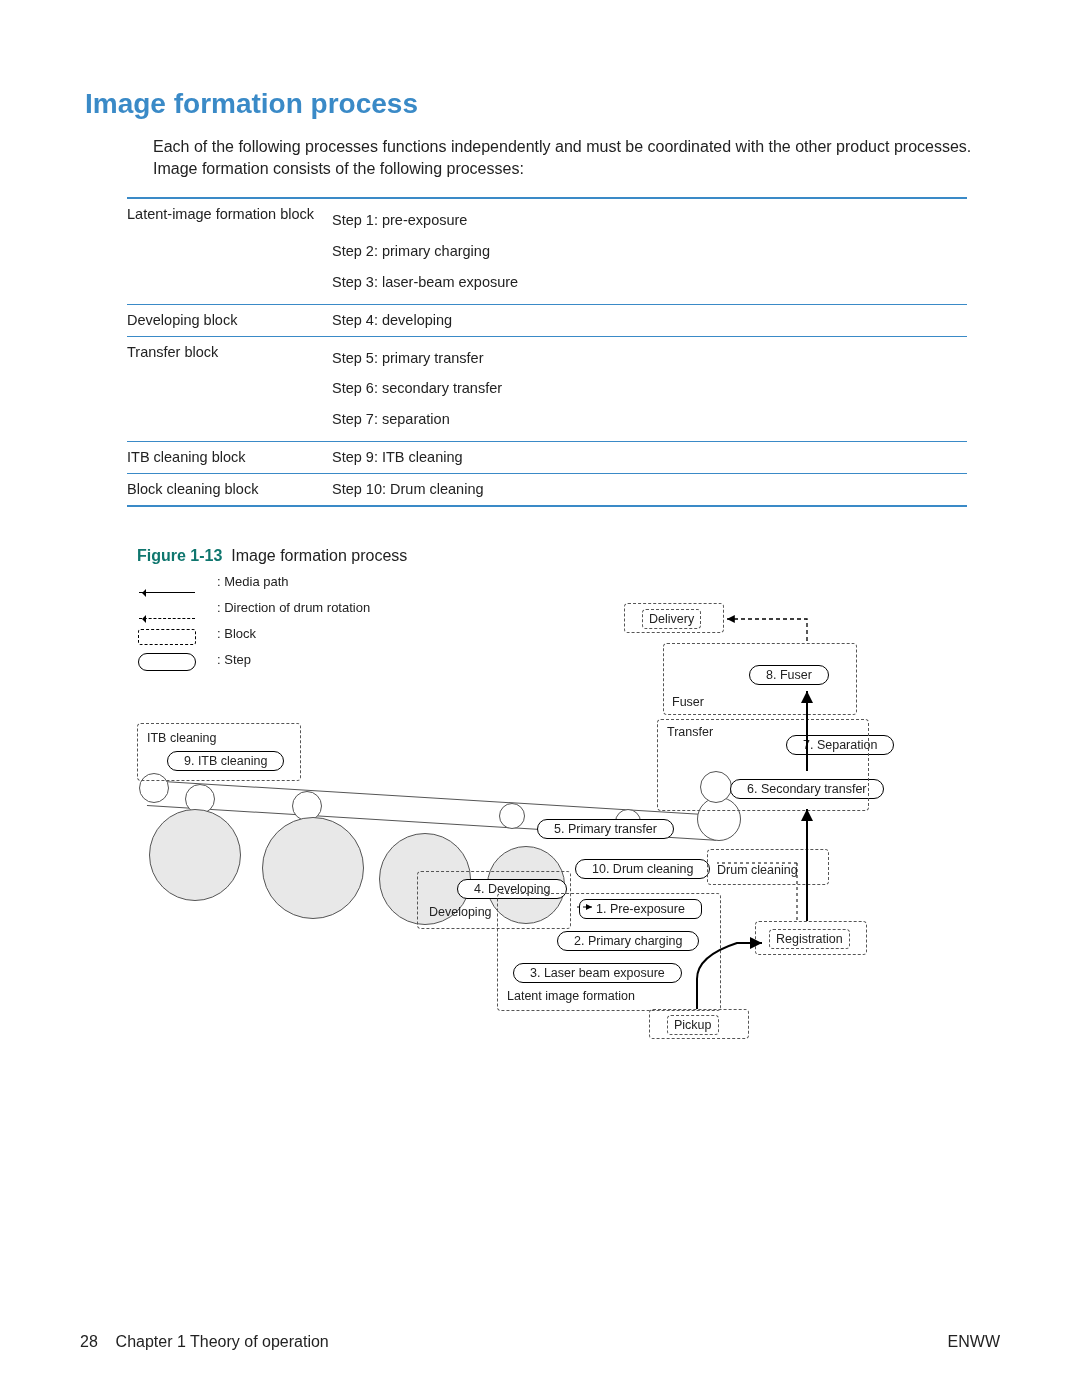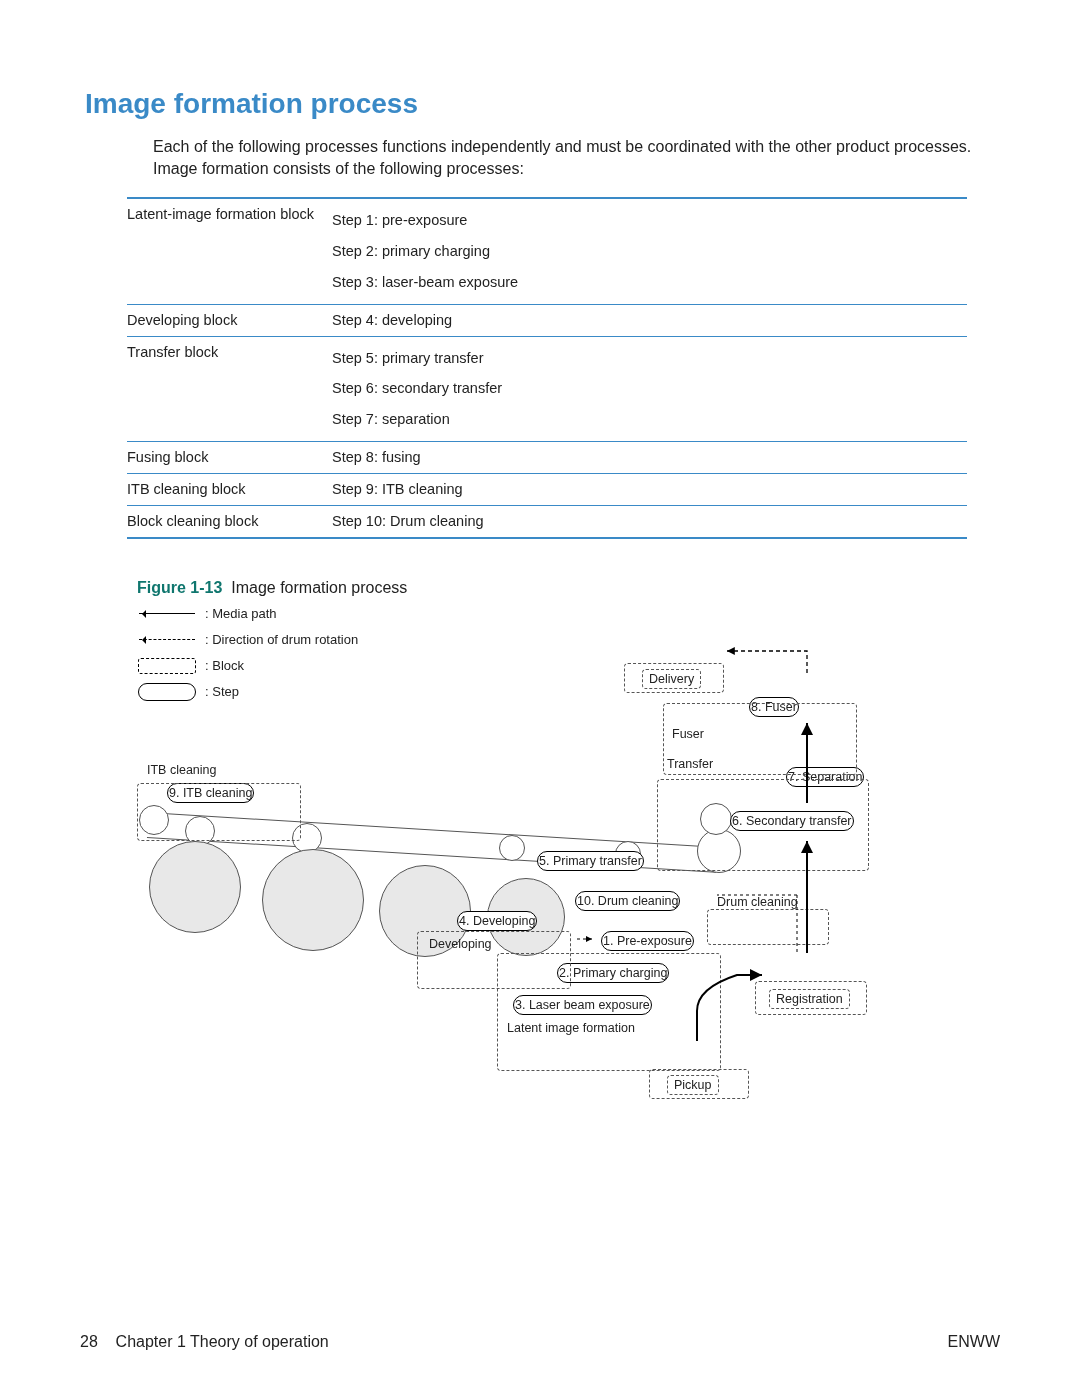--- a/index.html
+++ b/index.html
@@ -54,30 +54,30 @@
   .figcap .fignum { color: #0f766e; font-weight: 700; }
   .diagram-area {
     position: relative;
     margin-left: 52px;
     width: 810px;
     height: 510px;
     font-size: 13px;
     color: #222;
   }
   .legend { position: absolute; left: 0; top: 0; line-height: 22px; }
-  .legend div { display: flex; align-items: center; gap: 8px; margin-bottom: 4px;}
+  .legend div { display: flex; align-items: flex-end; gap: 20px; margin-bottom: 4px;}
   .legend .sym { width: 60px; display:inline-flex; justify-content:center; align-items:center; }
   .arrow-solid { width:56px; border-top:1px solid #000; position:relative; }
   .arrow-solid::before { content:""; position:absolute; left:-1px; top:-4px; border:4px solid transparent; border-right-color:#000; }
   .arrow-dash { width:56px; border-top:1px dashed #000; position:relative; }
   .arrow-dash::before { content:""; position:absolute; left:-1px; top:-4px; border:4px solid transparent; border-right-color:#000; }
   .block-sym { width:56px; height:14px; border:1px dashed #000; border-radius:3px; }
   .step-sym  { width:56px; height:16px; border:1px solid #000; border-radius:9px; }
-  .blk { position:absolute; border:1px dashed #555; border-radius:4px; background:rgba(255,255,255,0.0); padding:2px 6px; font-size:12.5px;margin-top:28px; }
-  .stp { position:absolute; border:1px solid #000; border-radius:10px; padding:2px 1px; font-size:12.5px; background:#fff; white-space:nowrap; }
+  .blk { position:absolute; border:1px dashed #555; border-radius:4px; background:rgba(255,255,255,0.0); padding:2px 6px; font-size:12.5px; }
+  .stp { position:absolute; border:1px solid #000; border-radius:10px; padding:2px 16px; font-size:12.5px; background:#fff; white-space:nowrap; }
   .txt { position:absolute; font-size:12.5px; }
   .circle { position:absolute; border:1px solid #555; border-radius:50%; background:#fff; }
   .circle.shade { background:#e8e8e8; }
   .line { position:absolute; background:#555; }
   .footer {
     position:absolute;
     left:80px; right:80px; bottom:46px;
     display:flex;
     justify-content:space-between;
     font-size:16px;
@@ -108,24 +108,20 @@
       </tr>
       <tr class="midline">
         <td class="group">Transfer block</td>
         <td>
           <div class="step-line">Step 5: primary transfer</div>
           <div class="step-line">Step 6: secondary transfer</div>
           <div class="step-line">Step 7: separation</div>
         </td>
       </tr>
       <tr class="midline">
-        <td class="group">Fusing block</td>
-        <td>Step 8: fusing</td>
-      </tr>
-      <tr class="midline">
         <td class="group">ITB cleaning block</td>
         <td>Step 9: ITB cleaning</td>
       </tr>
       <tr class="midline botline">
         <td class="group">Block cleaning block</td>
         <td>Step 10: Drum cleaning</td>
       </tr>
     </tbody>
       </table>
 
@@ -184,21 +180,21 @@
       <div class="stp" style="left:612px; top:94px;">8. Fuser</div>
       <div class="txt" style="left:535px; top:124px;">Fuser</div>
       <div class="txt" style="left:530px; top:154px;">Transfer</div>
       <div class="stp" style="left:613px; top:164px;margin-left:36px;">7. Separation</div>
       <div class="stp" style="left:593px; top:208px;">6. Secondary transfer</div>
       <div class="stp" style="left:400px; top:248px;">5. Primary transfer</div>
       <div class="stp" style="left:438px; top:288px;">10. Drum cleaning</div>
       <div class="txt" style="left:580px; top:292px;">Drum cleaning</div>
       <div class="stp" style="left:320px; top:308px;">4. Developing</div>
       <div class="txt" style="left:292px; top:334px;">Developing</div>
-      <div class="stp" style="left:464px; top:328px; border-width:1.5px;">1. Pre-exposure</div>
+      <div class="stp" style="left:442px; top:328px; border-width:1.5px;border-radius:7px;">1. Pre-exposure</div>
       <div class="stp" style="left:420px; top:360px;">2. Primary charging</div>
       <div class="blk" style="left:632px; top:358px;">Registration</div>
       <div class="stp" style="left:376px; top:392px;">3. Laser beam exposure</div>
       <div class="txt" style="left:370px; top:418px;">Latent image formation</div>
       <div class="blk" style="left:530px; top:444px;">Pickup</div>
 
       <div class="blk" style="left:487px; top:32px; width:86px; height:24px; border-style:dashed;"></div>
       <div class="blk" style="left:526px; top:72px; width:180px; height:66px; border-style:dashed;"></div>
       <div class="blk" style="left:520px; top:148px; width:198px; height:86px; border-style:dashed;"></div>
       <div class="blk" style="left:570px; top:278px; width:108px; height:30px; border-style:dashed;"></div>

